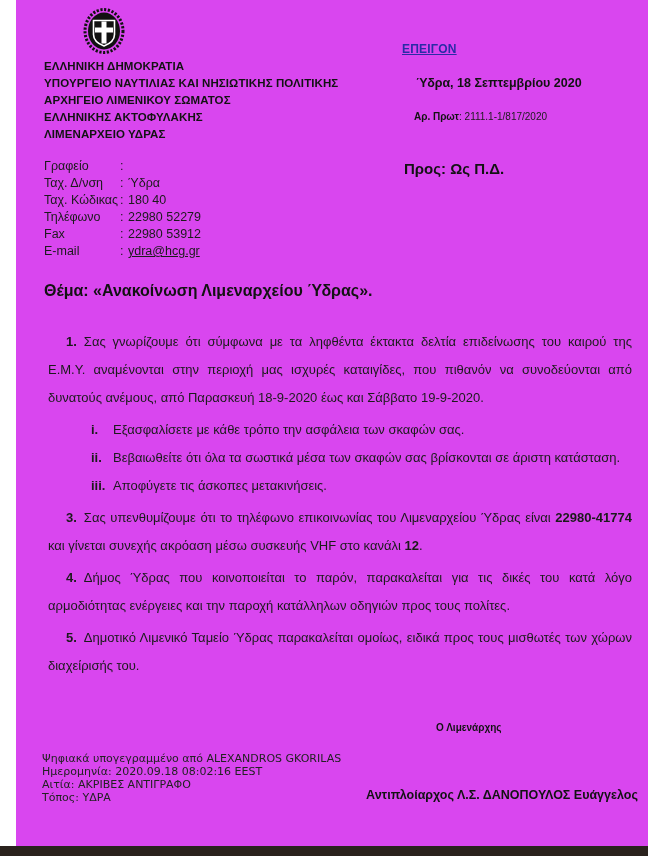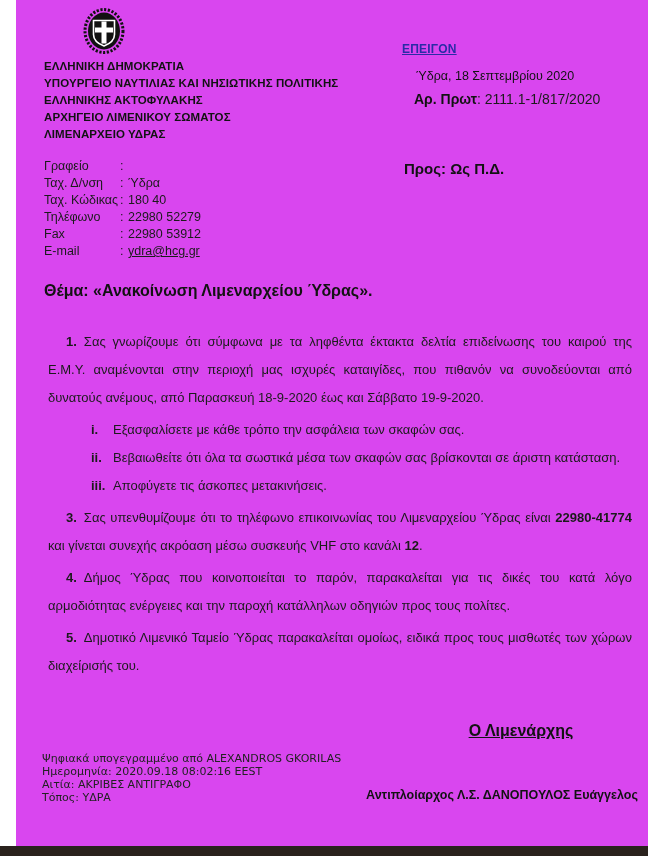--- a/index.html
+++ b/index.html
@@ -19,22 +19,22 @@
   
   .header-left{
     position:absolute;left:28px;top:58px;width:340px;
     font-size:11.5px;font-weight:bold;color:#121212;line-height:17px;letter-spacing:.1px;
   }
   
   .header-right{position:absolute;left:386px;top:42px;width:234px;}
   .urgency{
     color:#2b2ba6;font-weight:bold;font-size:12px;text-decoration:underline;letter-spacing:.2px;
   }
-  .date-line{font-weight:normal;font-size:12.5px;margin-top:13px;padding-left:14px;color:#121212;}
-  .protocol{font-size:14px;margin-top:8px;padding-left:12px;color:#1b1b1b;}
+  .date-line{font-weight:bold;font-size:12.5px;margin-top:20px;padding-left:14px;color:#121212;}
+  .protocol{font-size:10px;margin-top:21px;padding-left:12px;color:#1b1b1b;}
   .protocol .plabel{font-weight:bold;color:#121212;}
   
   .contact{position:absolute;left:28px;top:158px;width:330px;font-size:12.5px;line-height:17px;}
   .contact-row{display:flex;}
   .contact-row .clabel{width:76px;flex:none;}
   .contact-row .csep{width:8px;flex:none;}
   .u{text-decoration:underline;color:#1b1b1b;}
   .recipient{position:absolute;left:388px;top:160px;font-size:15px;font-weight:bold;color:#121212;}
   
   .subject{position:absolute;left:28px;top:282px;width:560px;font-size:16px;font-weight:bold;color:#121212;}
@@ -43,22 +43,22 @@
     position:absolute;left:28px;top:324px;width:592px;
     font-size:13px;line-height:28px;text-align:justify;color:#1b1b1b;
   }
   .para{margin:4px;}
   .para .num{font-weight:bold;padding-left:18px;padding-right:7px;}
   .subitem{display:flex;margin-left:47px;}
   .subitem .rnum{font-weight:bold;width:22px;flex:none;}
   .subitem .stext{flex:1;text-align:justify;}
   .b{font-weight:bold;}
   
-  .closer{position:absolute;left:420px;top:722px;width:170px;text-align:center;
-    font-size:16px;font-weight:bold;color:#121212;text-decoration:underline;}
+  .closer{position:absolute;left:420px;top:722px;width:170px;text-align:left;
+    font-size:10px;font-weight:bold;color:#121212;}
   .digital-sig{
     position:absolute;left:26px;top:752px;width:340px;
     font-family:"DejaVu Sans",sans-serif;font-size:11px;line-height:13px;color:#222222;
   }
   .signatory{position:absolute;left:350px;top:788px;width:272px;text-align:center;
     font-size:12.5px;font-weight:bold;color:#121212;}
 </style>
 </head>
 <body>
 
@@ -78,22 +78,22 @@
     <div class="urgency">ΕΠΕΙΓΟΝ</div>
     <div class="date-line">Ύδρα, 18 Σεπτεμβρίου 2020</div>
     <div class="protocol">
       <span class="plabel">Αρ. Πρωτ</span><span>: 2111.1-1/817/2020</span>
     </div>
   </div>
 
   <div class="header-left">
     <div>ΕΛΛΗΝΙΚΗ ΔΗΜΟΚΡΑΤΙΑ</div>
     <div>ΥΠΟΥΡΓΕΙΟ ΝΑΥΤΙΛΙΑΣ ΚΑΙ ΝΗΣΙΩΤΙΚΗΣ ΠΟΛΙΤΙΚΗΣ</div>
+    <div>ΑΡΧΗΓΕΙΟ ΛΙΜΕΝΙΚΟΥ ΣΩΜΑΤΟΣ</div>
     <div>ΕΛΛΗΝΙΚΗΣ ΑΚΤΟΦΥΛΑΚΗΣ</div>
-    <div>ΑΡΧΗΓΕΙΟ ΛΙΜΕΝΙΚΟΥ ΣΩΜΑΤΟΣ</div>
     <div>ΛΙΜΕΝΑΡΧΕΙΟ ΥΔΡΑΣ</div>
   </div>
 
   <div class="contact">
     <div class="contact-row">
       <span class="clabel">Γραφείο</span>
       <span class="csep">:</span>
     </div>
     <div class="contact-row">
       <span class="clabel">Ταχ. Δ/νση</span>

